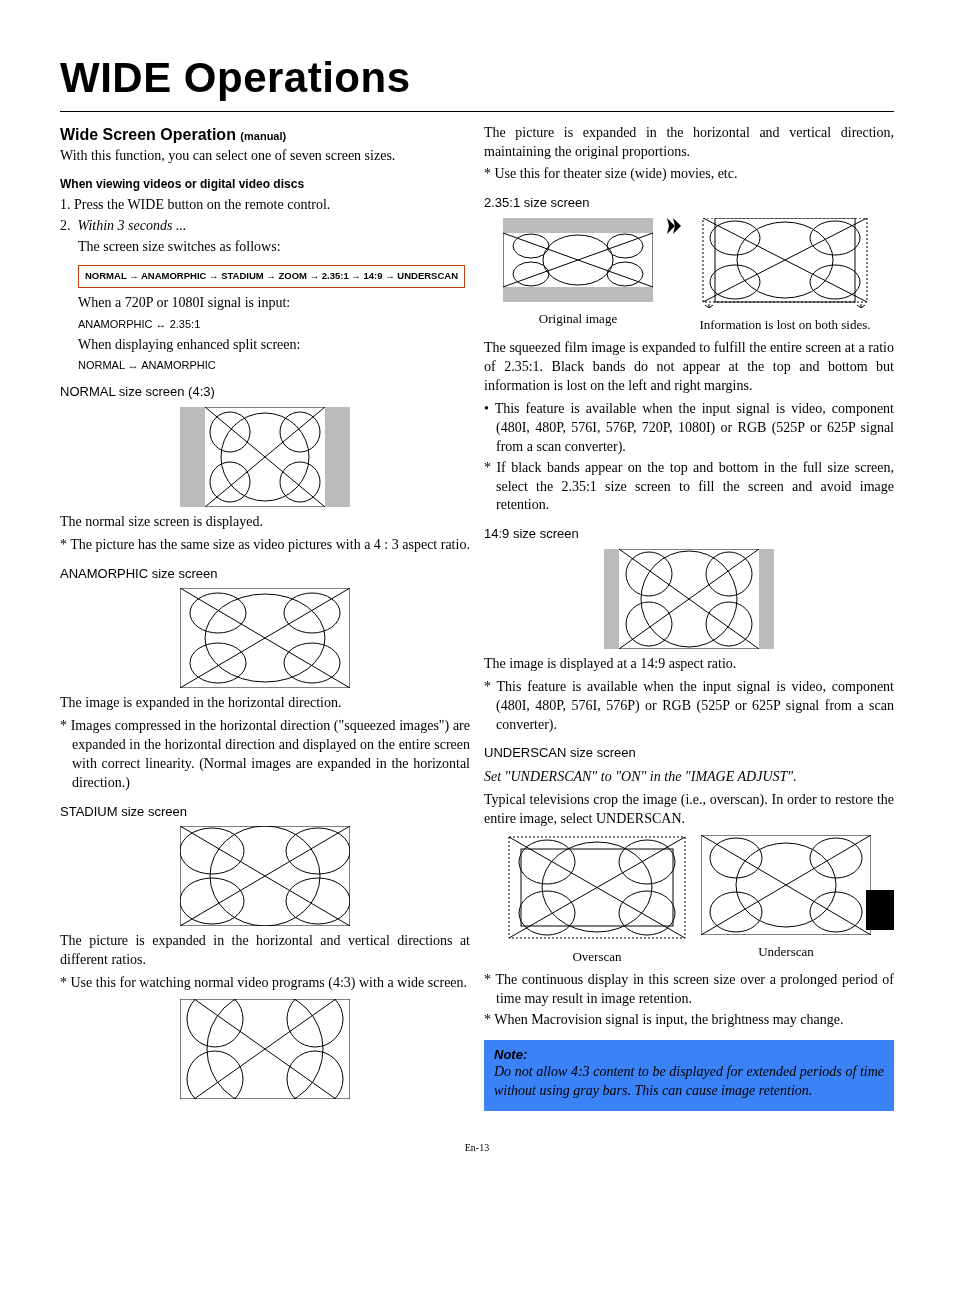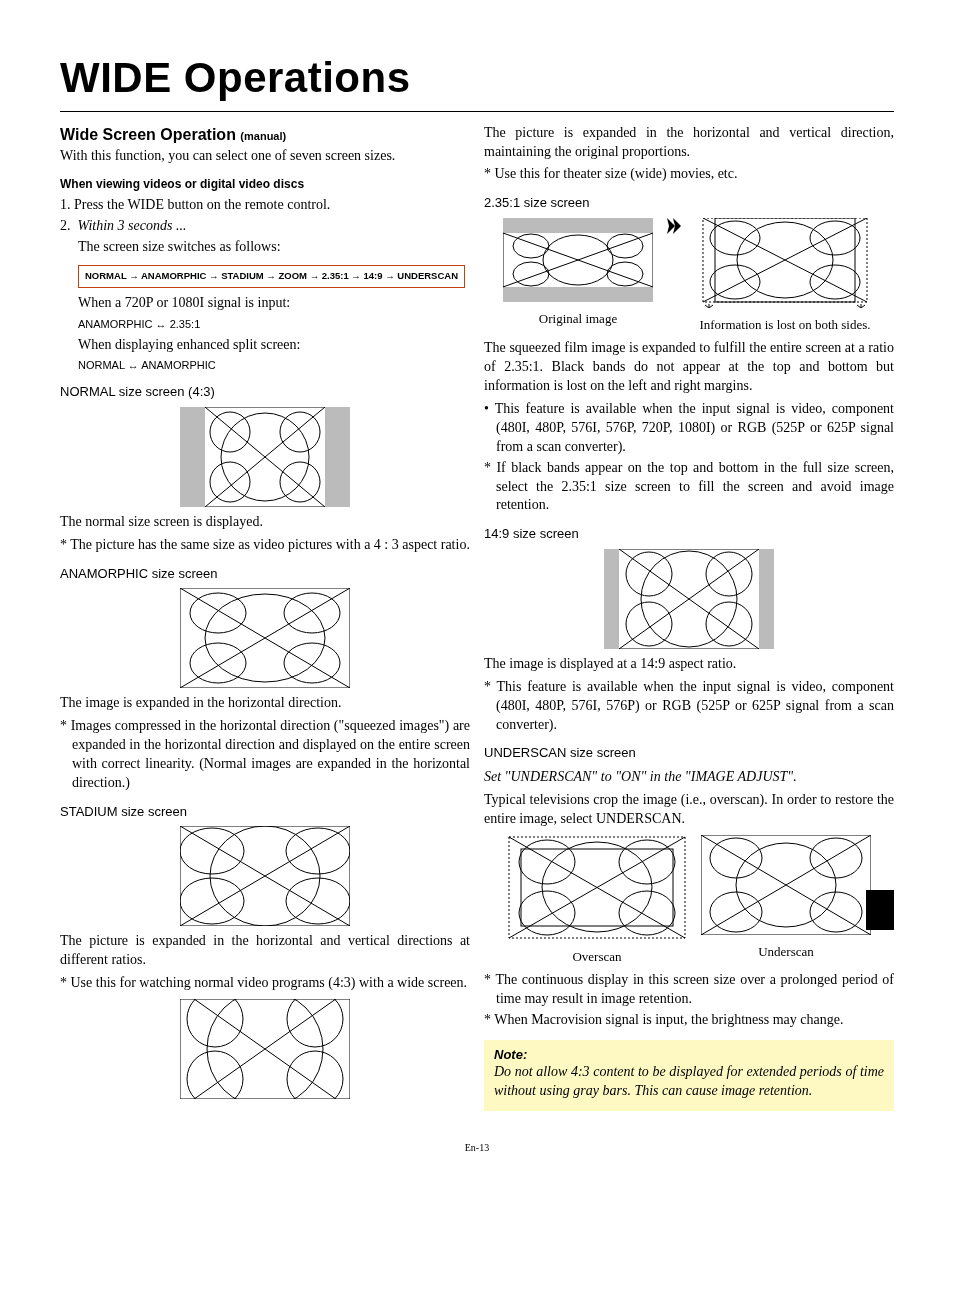--- a/index.html
+++ b/index.html
@@ -79,21 +79,21 @@
     justify-content: center;
     margin: 6px 0;
   }
   .diagram-row {
     display:flex;
     justify-content:center;
     gap: 14px;
     margin: 6px 0;
   }
   .note-box {
-    background: #fef9c3;
+    background: #3b82f6;
     padding: 6px 10px;
     margin-top: 10px;
   }
   .note-title {
     font-family: Arial, Helvetica, sans-serif;
     font-weight: 900;
     font-style: italic;
     font-size: 13px;
   }
   .footer {

